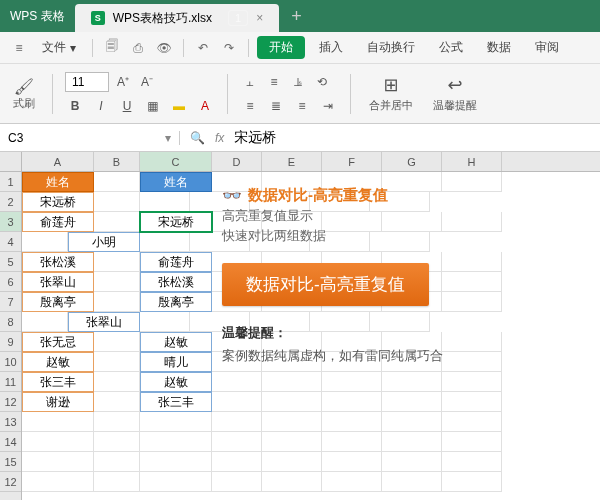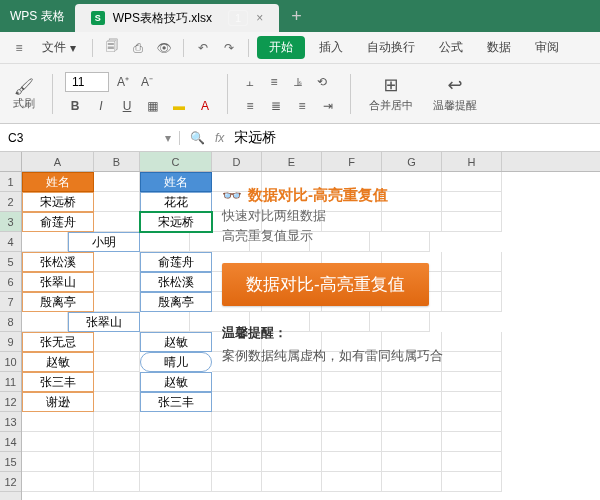--- a/index.html
+++ b/index.html
@@ -197,21 +197,20 @@
           <div class="cell hdr-c" style="width: 72px;">姓名</div>
           <div class="cell" style="width: 50px;"></div>
           <div class="cell" style="width: 60px;"></div>
           <div class="cell" style="width: 60px;"></div>
           <div class="cell" style="width: 60px;"></div>
           <div class="cell" style="width: 60px;"></div>
         </div>
         <div class="row">
           <div class="cell data-a" style="width: 72px;">宋远桥</div>
           <div class="cell" style="width: 46px;"></div>
-          <div class="cell data-c" style="width: 72px;">花花</div>
           <div class="cell" style="width: 50px;"></div>
           <div class="cell" style="width: 60px;"></div>
           <div class="cell" style="width: 60px;"></div>
           <div class="cell" style="width: 60px;"></div>
           <div class="cell" style="width: 60px;"></div>
         </div>
         <div class="row">
           <div class="cell data-a" style="width: 72px;">俞莲舟</div>
           <div class="cell" style="width: 46px;"></div>
           <div class="cell data-c sel-cell" style="width: 72px;">宋远桥</div>
@@ -275,21 +274,21 @@
           <div class="cell data-c" style="width: 72px;">赵敏</div>
           <div class="cell" style="width: 50px;"></div>
           <div class="cell" style="width: 60px;"></div>
           <div class="cell" style="width: 60px;"></div>
           <div class="cell" style="width: 60px;"></div>
           <div class="cell" style="width: 60px;"></div>
         </div>
         <div class="row">
           <div class="cell data-a" style="width: 72px;">赵敏</div>
           <div class="cell" style="width: 46px;"></div>
-          <div class="cell data-c" style="width: 72px; border-radius: 10px;">晴儿</div>
+          <div class="cell data-c" style="width: 72px;">晴儿</div>
           <div class="cell" style="width: 50px;"></div>
           <div class="cell" style="width: 60px;"></div>
           <div class="cell" style="width: 60px;"></div>
           <div class="cell" style="width: 60px;"></div>
           <div class="cell" style="width: 60px;"></div>
         </div>
         <div class="row">
           <div class="cell data-a" style="width: 72px;">张三丰</div>
           <div class="cell" style="width: 46px;"></div>
           <div class="cell data-c" style="width: 72px;">赵敏</div>
@@ -349,20 +348,20 @@
           <div class="cell" style="width: 60px;"></div>
           <div class="cell" style="width: 60px;"></div>
         </div>
       </div>
 
     <div class="overlay" style="left:200px; top:34px;">
       <div class="callout-title">
         <span class="glasses">👓</span>
         <span>数据对比-高亮重复值</span>
       </div>
+      <div class="callout-sub">高亮重复值显示</div>
       <div class="callout-sub">快速对比两组数据</div>
-      <div class="callout-sub">高亮重复值显示</div>
       <div class="big-btn">数据对比-高亮重复值</div>
       <div class="tip-title">温馨提醒：</div>
       <div class="tip-text">案例数据纯属虚构，如有雷同纯属巧合</div>
     </div>
   </div>
 </div>
 
 </body></html>

